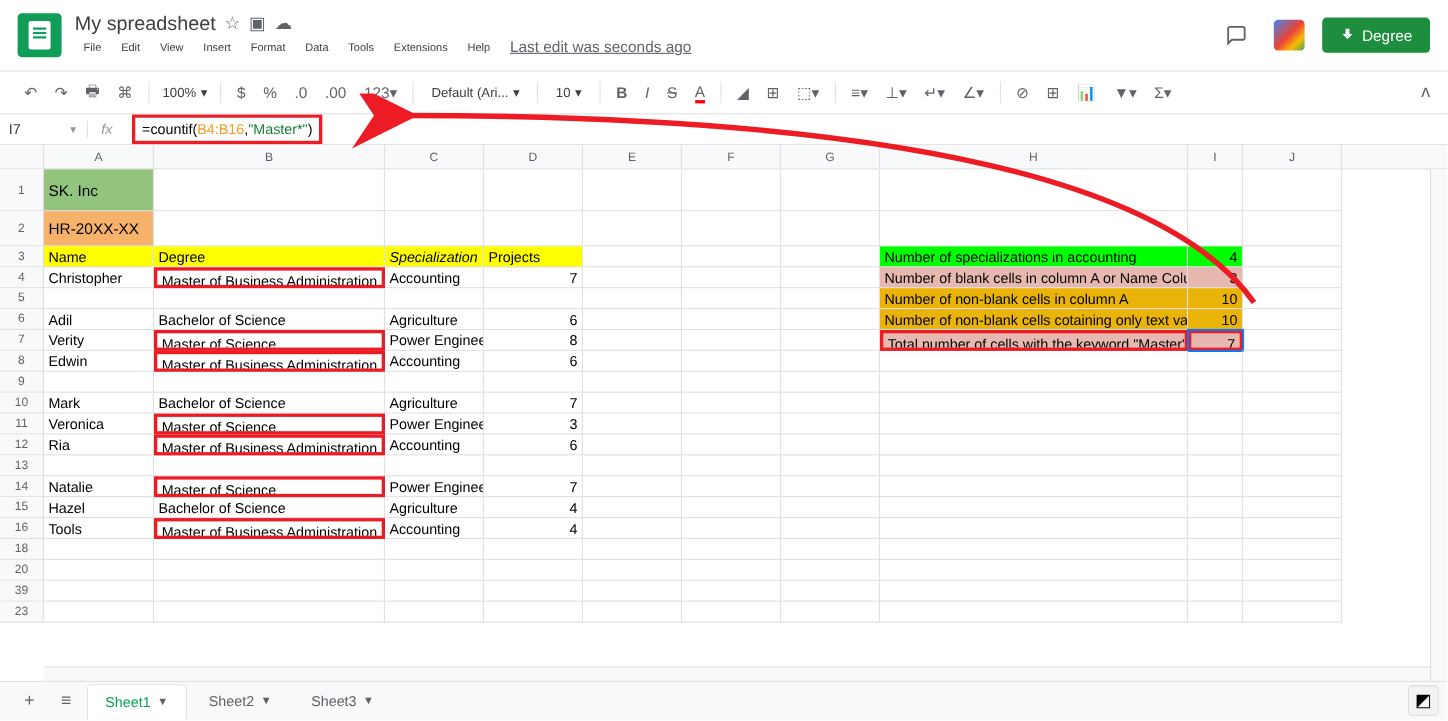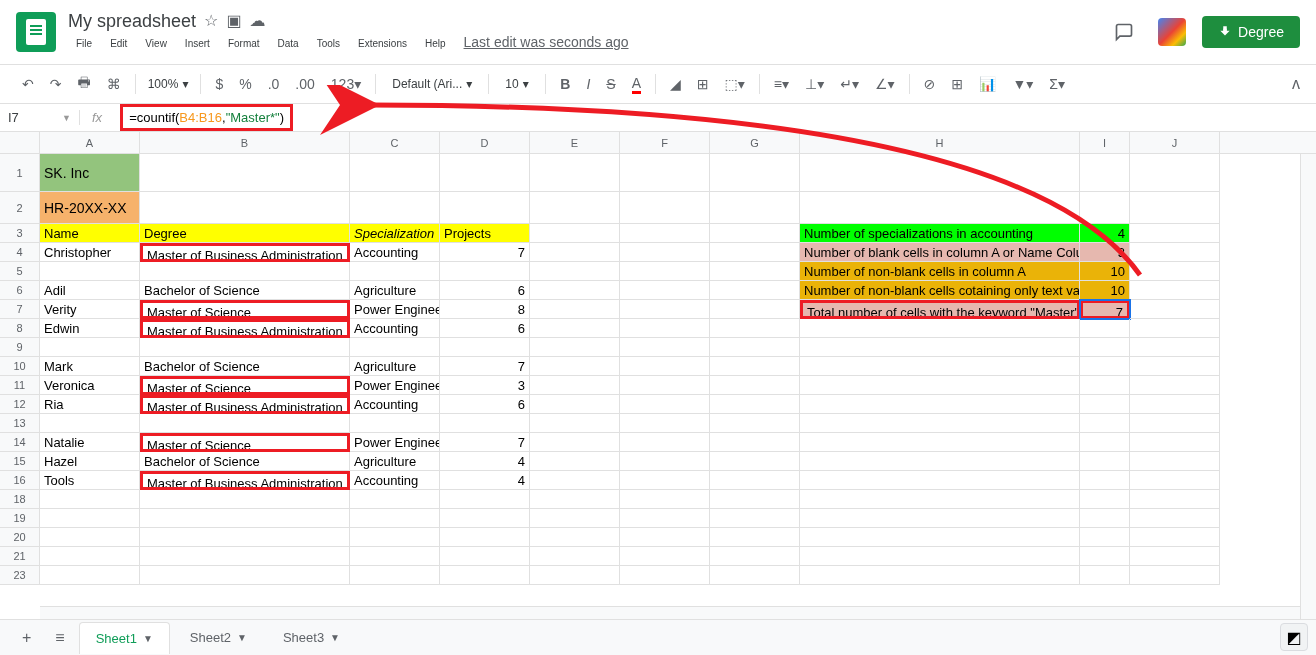--- a/index.html
+++ b/index.html
@@ -402,47 +402,34 @@
         <div class="cell " style="width: 90px;"></div>
         <div class="cell " style="width: 90px;"></div>
         <div class="cell " style="width: 90px;"></div>
         <div class="cell " style="width: 90px;"></div>
         <div class="cell " style="width: 90px;"></div>
         <div class="cell " style="width: 280px;"></div>
         <div class="cell " style="width: 50px;"></div>
         <div class="cell " style="width: 90px;"></div>
       </div>
       <div class="row ">
-        <div class="row-header">19</div>
-        <div class="cell " style="width: 100px;"></div>
-        <div class="cell " style="width: 210px;"></div>
-        <div class="cell " style="width: 90px;"></div>
-        <div class="cell " style="width: 90px;"></div>
-        <div class="cell " style="width: 90px;"></div>
-        <div class="cell " style="width: 90px;"></div>
-        <div class="cell " style="width: 90px;"></div>
-        <div class="cell " style="width: 280px;"></div>
-        <div class="cell " style="width: 50px;"></div>
-        <div class="cell " style="width: 90px;"></div>
-      </div>
-      <div class="row ">
         <div class="row-header">20</div>
         <div class="cell " style="width: 100px;"></div>
         <div class="cell " style="width: 210px;"></div>
         <div class="cell " style="width: 90px;"></div>
         <div class="cell " style="width: 90px;"></div>
         <div class="cell " style="width: 90px;"></div>
         <div class="cell " style="width: 90px;"></div>
         <div class="cell " style="width: 90px;"></div>
         <div class="cell " style="width: 280px;"></div>
         <div class="cell " style="width: 50px;"></div>
         <div class="cell " style="width: 90px;"></div>
       </div>
       <div class="row ">
-        <div class="row-header">21</div>
+        <div class="row-header">39</div>
         <div class="cell " style="width: 100px;"></div>
         <div class="cell " style="width: 210px;"></div>
         <div class="cell " style="width: 90px;"></div>
         <div class="cell " style="width: 90px;"></div>
         <div class="cell " style="width: 90px;"></div>
         <div class="cell " style="width: 90px;"></div>
         <div class="cell " style="width: 90px;"></div>
         <div class="cell " style="width: 280px;"></div>
         <div class="cell " style="width: 50px;"></div>
         <div class="cell " style="width: 90px;"></div>

